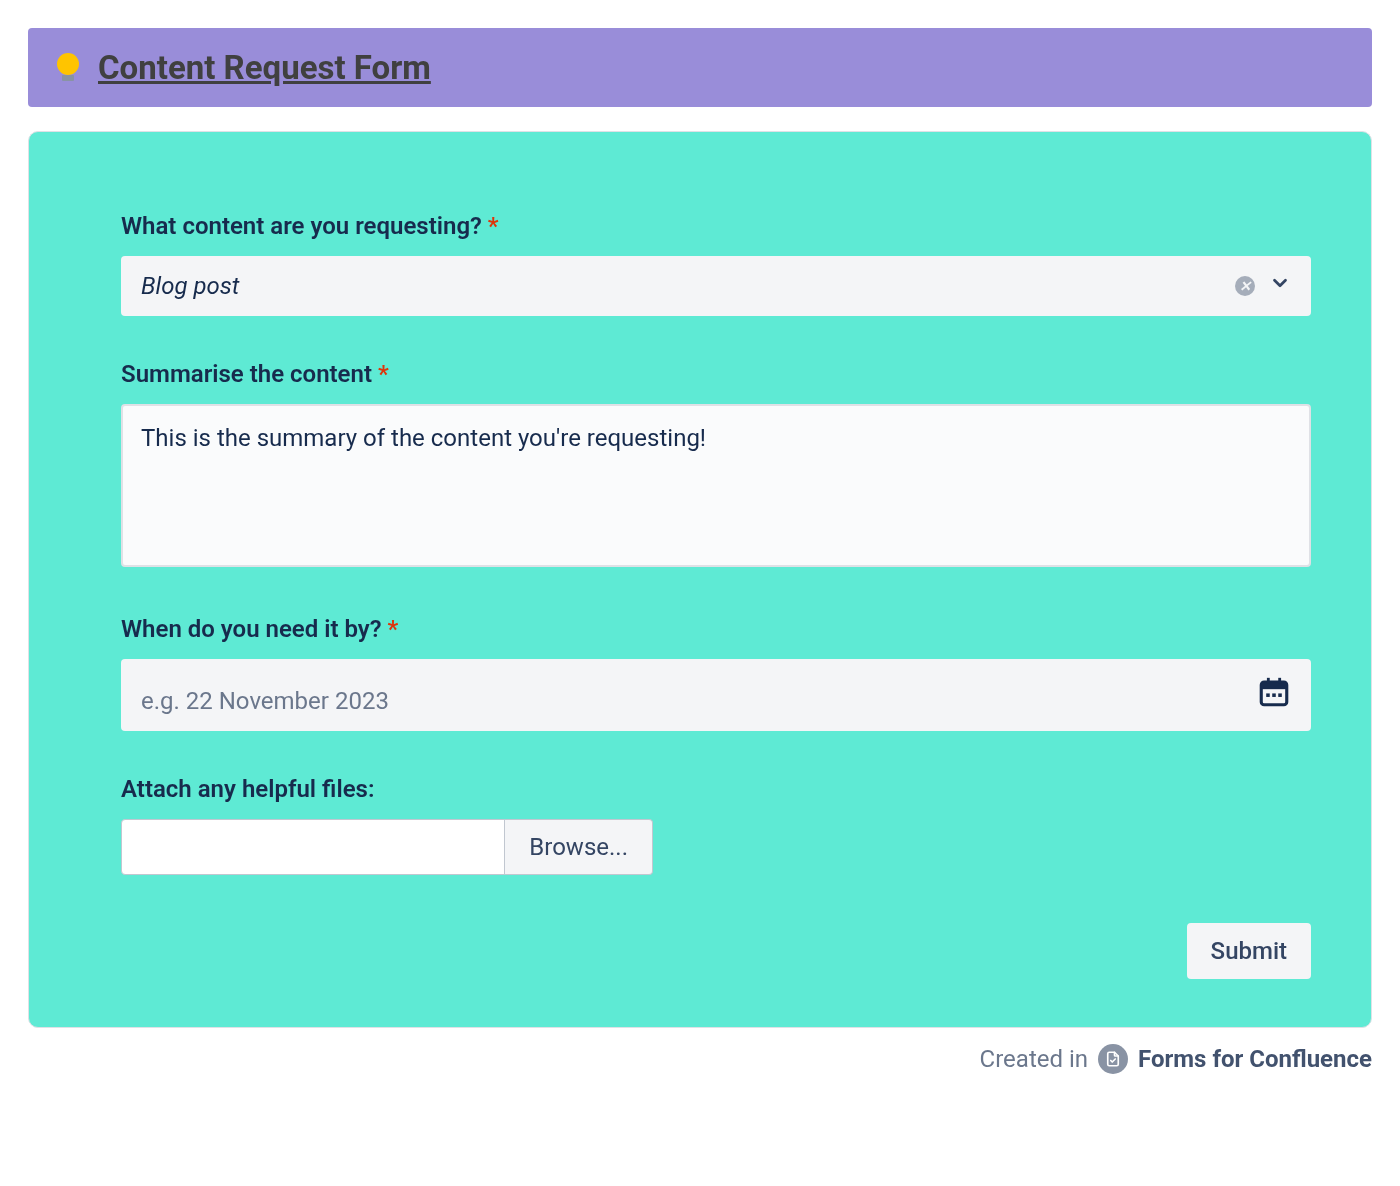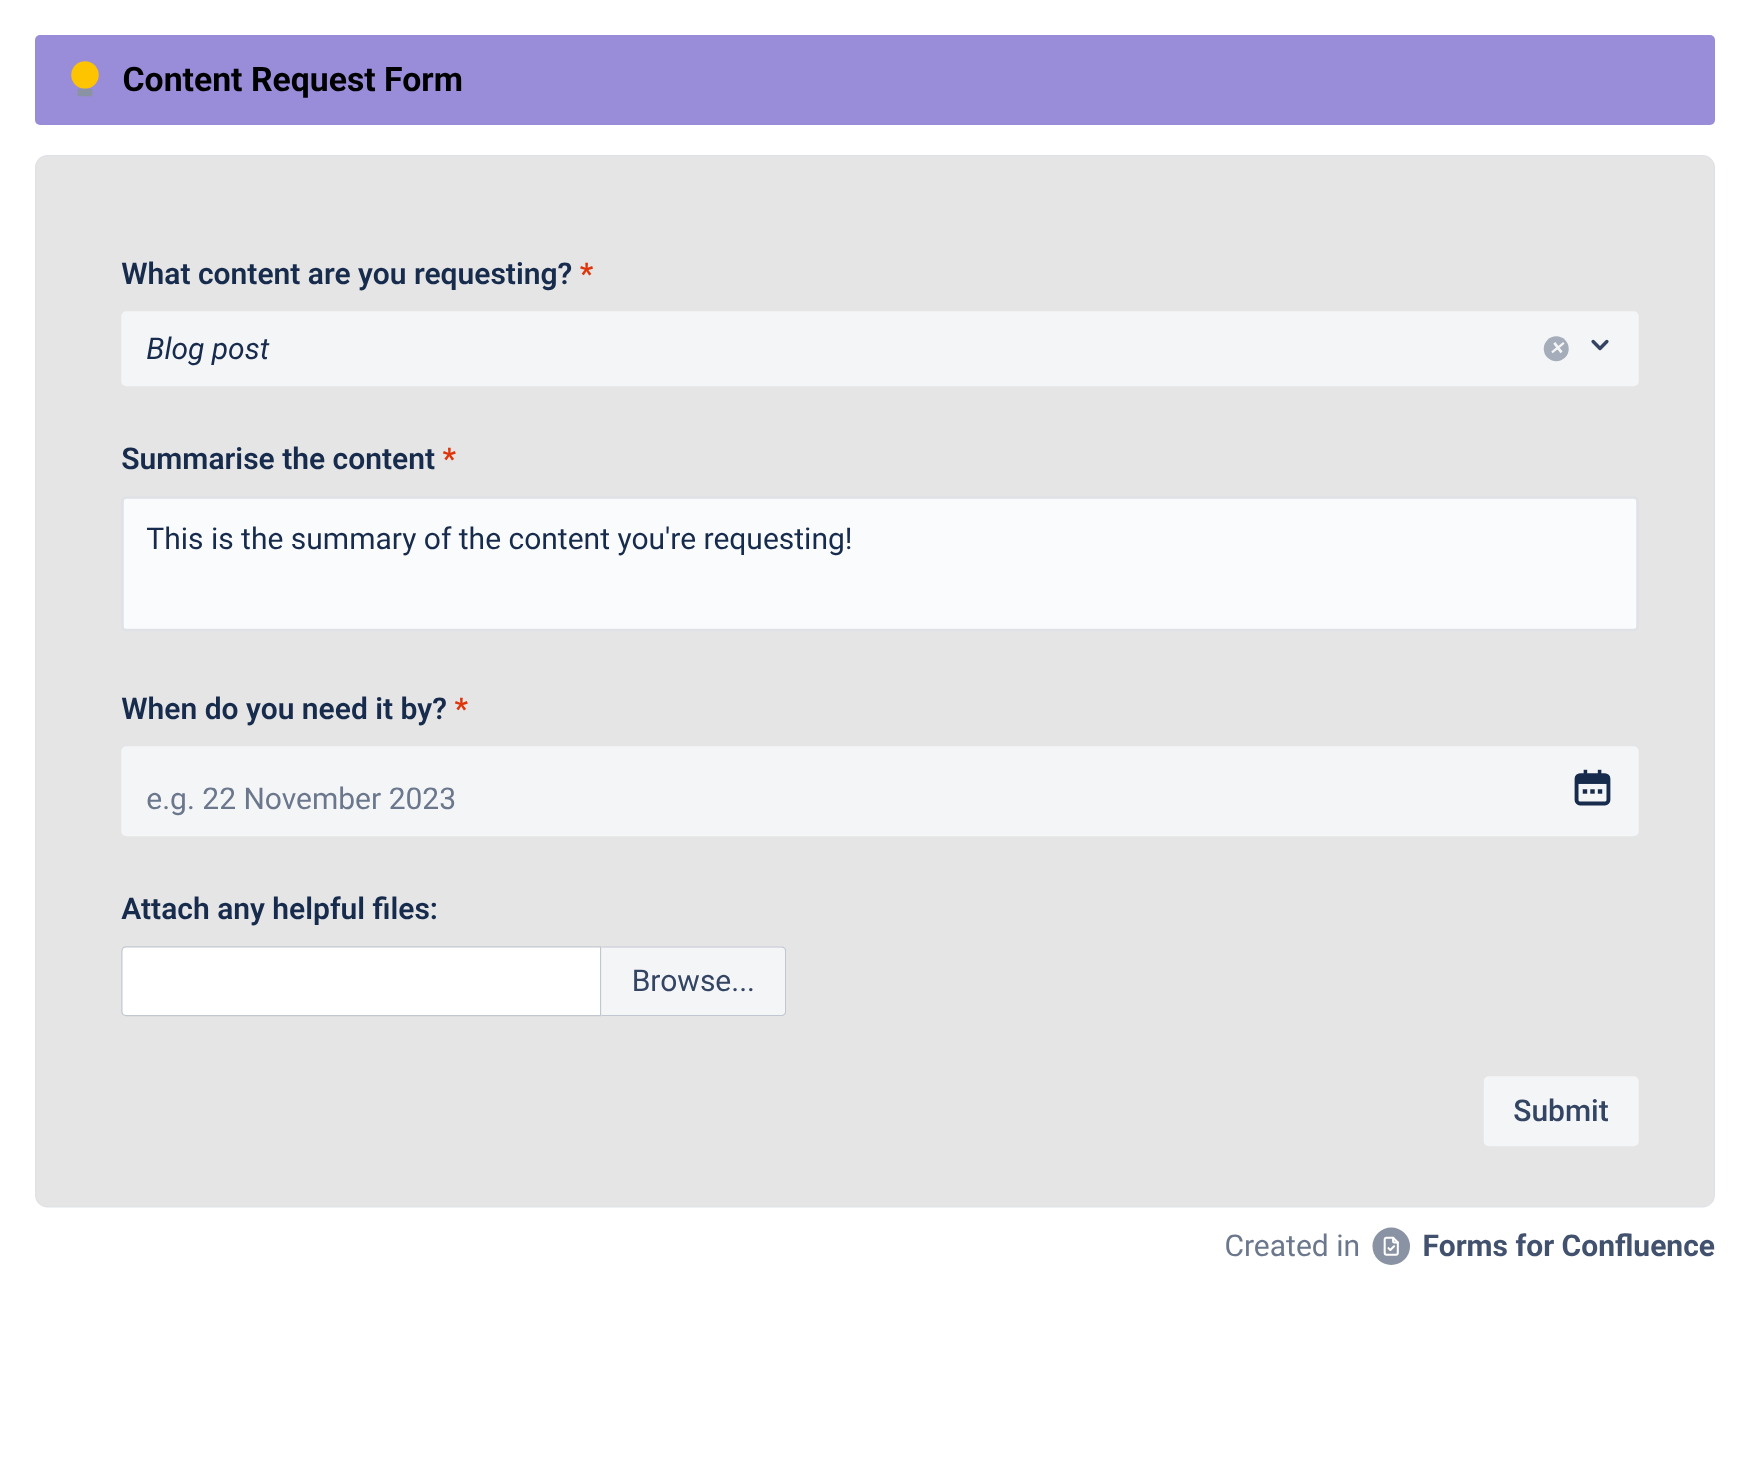--- a/index.html
+++ b/index.html
@@ -35,30 +35,31 @@
     .lightbulb .base {
       width: 12px;
       height: 6px;
       background: #8993a4;
       position: absolute;
       bottom: 2px;
       left: 6px;
       border-radius: 1px;
     }
     .header-title {
-      color: #000000;
-      font-size: 27px;
+      color: #404040;
+      font-size: 33px;
       font-weight: 700;
+      text-decoration: underline;
     }
     .form-card {
       border: 1px solid #dfe1e6;
       border-radius: 10px;
       margin-top: 24px;
-      padding: 80px 60px 48px 68px;
-      background: #e5e5e5;
+      padding: 80px 60px 48px 92px;
+      background: #5eead4;
     }
     .field {
       margin-bottom: 44px;
     }
     .field-label {
       font-size: 24px;
       font-weight: 600;
       color: #172b4d;
       margin-bottom: 16px;
       display: block;
@@ -103,21 +104,21 @@
     .textarea {
       width: 100%;
       background: #fafbfc;
       border: 2px solid #dfe1e6;
       border-radius: 4px;
       padding: 18px;
       font-size: 24px;
       color: #172b4d;
       resize: none;
       font-family: inherit;
-      height: 108px;
+      height: 163px;
     }
     .date-wrap {
       background: #f4f5f7;
       border-radius: 4px;
       padding: 16px 20px;
       display: flex;
       align-items: flex-end;
       font-size: 24px;
       color: #6b778c;
     }

